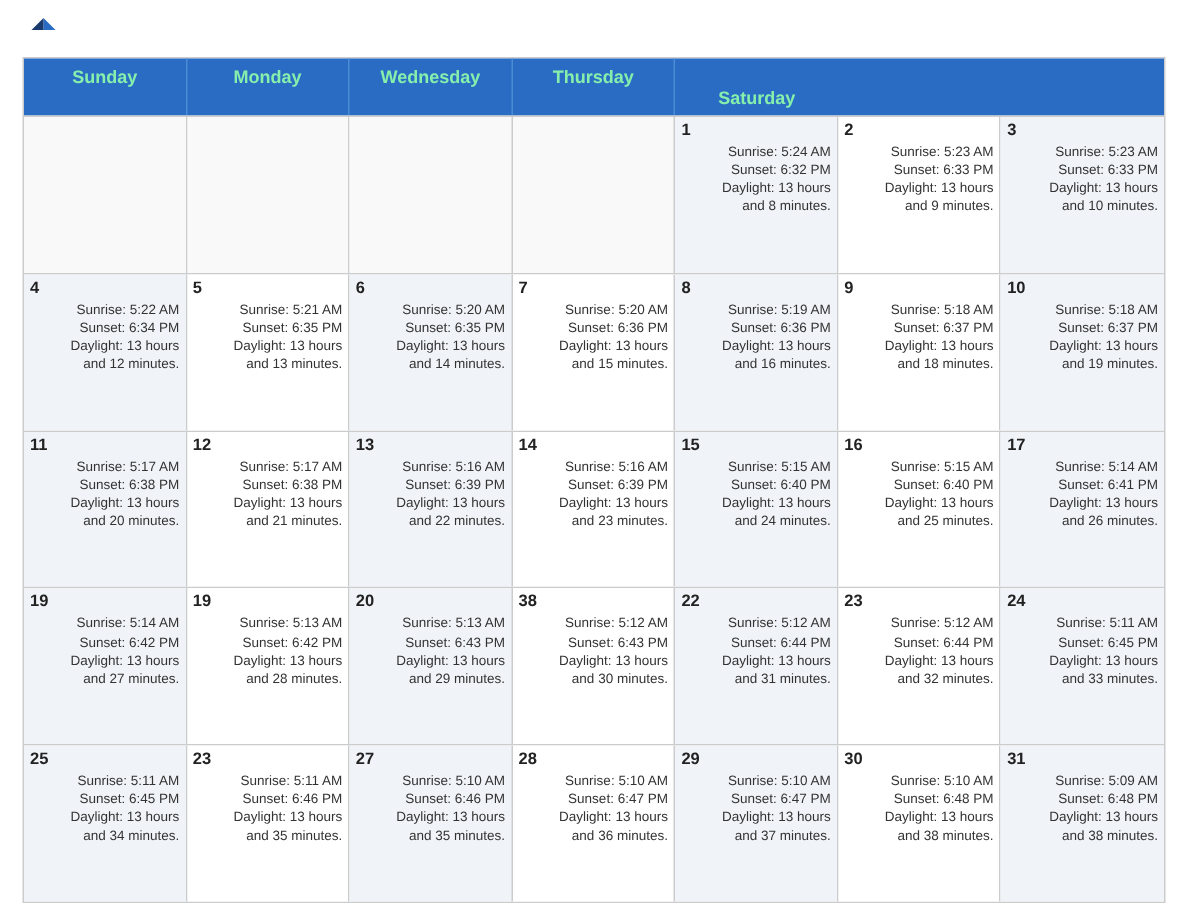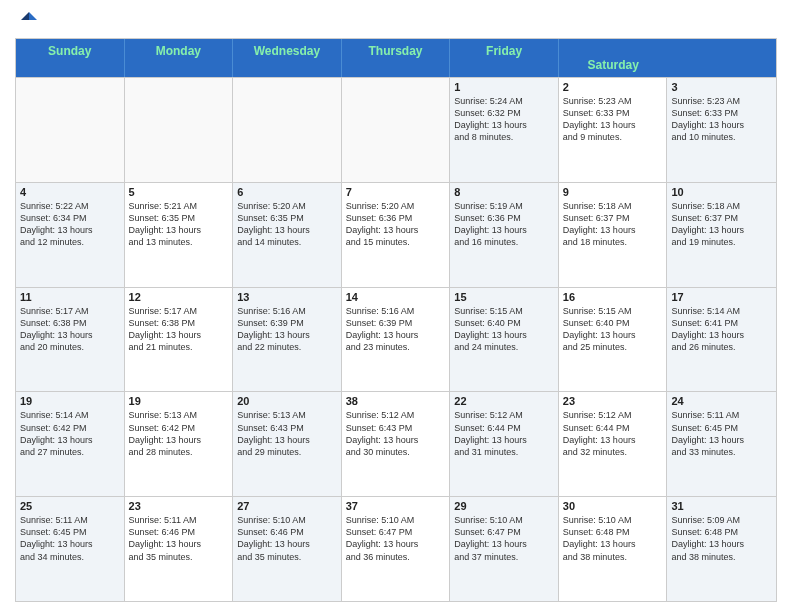--- a/index.html
+++ b/index.html
@@ -105,20 +105,21 @@
     .day-num {
       font-size: 11px;
       font-weight: bold;
       color: #222;
       margin-bottom: 2px;
     }
     .cell-info {
       font-size: 9px;
       line-height: 1.35;
       color: #333;
+      text-align: right;
     }
   </style>
 </head>
 <body>
 
 <div class="container">
   <div class="header">
     <div class="logo">
       <div class="logo-text">
         <span class="logo-general"></span>
@@ -134,21 +135,20 @@
       <div class="location"></div>
     </div>
   </div>
 
   <div class="calendar">
     <div class="cal-header">
     <div class="cal-header-cell">Sunday</div>
         <div class="cal-header-cell">Monday</div>
         <div class="cal-header-cell">Wednesday</div>
         <div class="cal-header-cell">Thursday</div>
-        <div class="cal-header-cell">Friday</div>
         <div class="cal-header-cell">Saturday</div>
       </div>
     <div class="cal-body">
     <div class="cal-row">
           <div class="cal-cell empty"></div>
           <div class="cal-cell empty"></div>
           <div class="cal-cell empty"></div>
           <div class="cal-cell empty"></div>
           <div class="cal-cell shaded">
             <div class="day-num">1</div>
@@ -260,21 +260,21 @@
           </div>
           <div class="cal-cell">
             <div class="day-num">23</div>
             <div class="cell-info">Sunrise: 5:11 AM<br>Sunset: 6:46 PM<br>Daylight: 13 hours<br>and 35 minutes.</div>
           </div>
           <div class="cal-cell shaded">
             <div class="day-num">27</div>
             <div class="cell-info">Sunrise: 5:10 AM<br>Sunset: 6:46 PM<br>Daylight: 13 hours<br>and 35 minutes.</div>
           </div>
           <div class="cal-cell">
-            <div class="day-num">37</div>
+            <div class="day-num">28</div>
             <div class="cell-info">Sunrise: 5:10 AM<br>Sunset: 6:47 PM<br>Daylight: 13 hours<br>and 36 minutes.</div>
           </div>
           <div class="cal-cell shaded">
             <div class="day-num">29</div>
             <div class="cell-info">Sunrise: 5:10 AM<br>Sunset: 6:47 PM<br>Daylight: 13 hours<br>and 37 minutes.</div>
           </div>
           <div class="cal-cell">
             <div class="day-num">30</div>
             <div class="cell-info">Sunrise: 5:10 AM<br>Sunset: 6:48 PM<br>Daylight: 13 hours<br>and 38 minutes.</div>
           </div>

